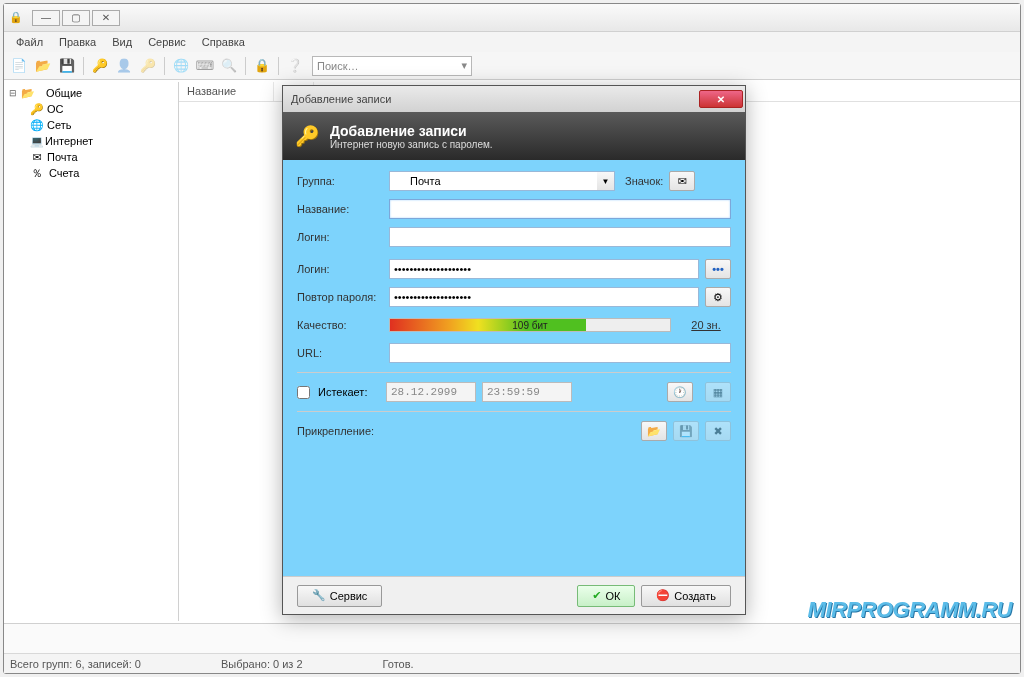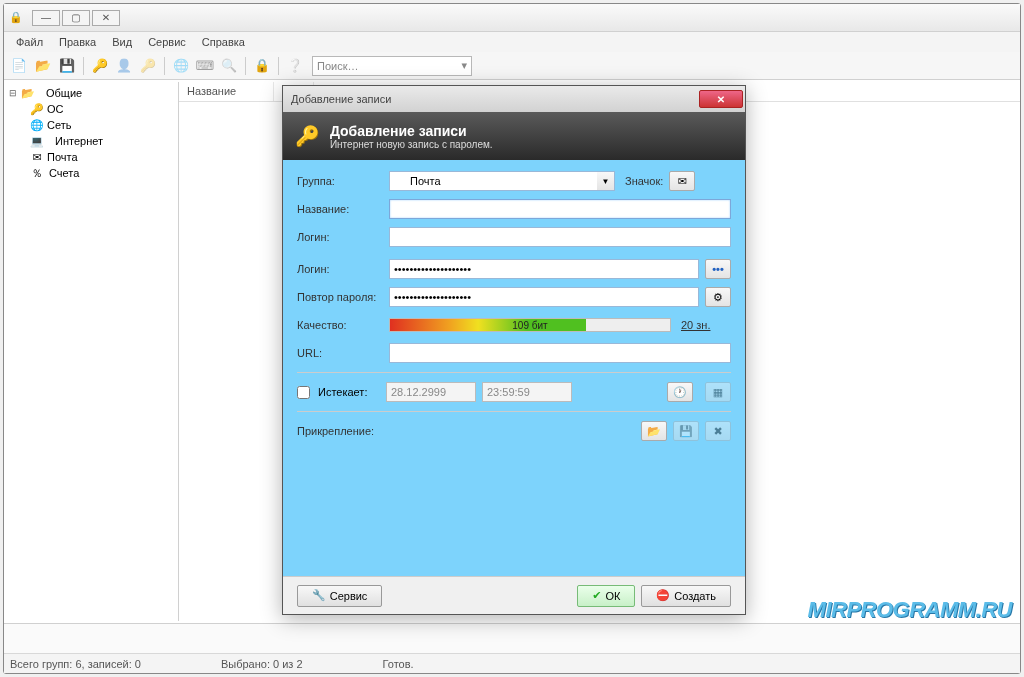--- a/index.html
+++ b/index.html
@@ -57,29 +57,29 @@
 .form-input.sel { border: 1px solid #7da7d9; box-shadow: 0 0 2px #9cf inset; }
 .combo { display: flex; flex: 1; }
 .combo .form-input { border-right: none; }
 .combo .arrow { width: 18px; height: 20px; border: 1px solid #99b8d8; border-left: none; background: linear-gradient(to bottom,#f8f8f8,#e4e4e4); display: inline-flex; align-items: center; justify-content: center; font-size: 8px; }
 .side-btn { width: 26px; height: 20px; border: 1px solid #aaa; background: linear-gradient(to bottom,#f8f8f8,#e4e4e4); margin-left: 6px; display: inline-flex; align-items: center; justify-content: center; font-size: 11px; border-radius: 2px; }
 .side-label { margin-left: 10px; color: #333; }
 
 .quality-bar { flex: 1; height: 14px; border: 1px solid #bbb; position: relative; background: #eee; }
 .quality-fill { position: absolute; left: 0; top: 0; bottom: 0; width: 70%; background: linear-gradient(to right, #e03020, #f0a020 30%, #f0e020 45%, #50c020 70%); }
 .quality-text { position: absolute; left: 0; right: 0; top: 0; bottom: 0; display: flex; align-items: center; justify-content: center; font-size: 10px; color: #222; }
-.quality-chars { margin-left: 10px; width: 50px; text-align: left; color: #333; text-decoration: underline; }
+.quality-chars { margin-left: 10px; width: 50px; text-align: center; color: #333; text-decoration: underline; }
 
 .notes-area { width: 340px; height: 110px; border: 1px solid #99b8d8; background: #fff; resize: none; font-family: inherit; font-size: 11px; }
 
 .hr { height: 1px; background: #ccc; margin: 8px 0; }
 
 .exp-row { display: flex; align-items: center; gap: 6px; }
 .exp-row input[type=checkbox] { margin-right: 2px; }
-.date-input { width: 90px; height: 20px; border: 1px solid #bbb; background: #f4f4f4; color: #888; padding: 0 4px; font-size: 11px; font-family: Liberation Sans, sans-serif; }
+.date-input { width: 90px; height: 20px; border: 1px solid #bbb; background: #f4f4f4; color: #888; padding: 0 4px; font-size: 11px; font-family: Liberation Mono, monospace; }
 
 .dialog-footer { position: absolute; bottom: 0; left: 0; right: 0; height: 38px; border-top: 1px solid #ccc; display: flex; align-items: center; padding: 0 14px; background: #f0f0f0; }
 .footer-btn { height: 22px; padding: 0 14px; border: 1px solid #999; background: linear-gradient(to bottom,#f8f8f8,#e0e0e0); border-radius: 2px; display: inline-flex; align-items: center; gap: 4px; font-size: 11px; }
 .footer-btn.ok { margin-left: auto; background: linear-gradient(to bottom,#eaffea,#c8f0c8); border-color: #7b7; }
 .footer-btn.cancel { margin-left: 6px; }
 
 .watermark { position: absolute; right: 12px; bottom: 54px; font-size: 22px; font-weight: bold; font-style: italic; color: #5bbce8; text-shadow: 1px 1px 0 #2878a8; letter-spacing: -0.5px; pointer-events: none; font-family: Arial, sans-serif; }
 </style>
 </head>
 <body>
@@ -134,21 +134,21 @@
         <div class="tree-node">
             <span class="icon">🔑</span>
             <span style="margin-left:2px">ОС</span>
           </div>
         <div class="tree-node">
             <span class="icon">🌐</span>
             <span style="margin-left:2px">Сеть</span>
           </div>
         <div class="tree-node">
             <span class="icon">💻</span>
-            <span style="margin-left:10px">Интернет</span>
+            <span style="margin-left:0">Интернет</span>
           </div>
         <div class="tree-node">
             <span class="icon">✉</span>
             <span style="margin-left:2px">Почта</span>
           </div>
         <div class="tree-node">
             <span class="icon">％</span>
             <span style="margin-left:4px">Счета</span>
           </div>
       </div>

